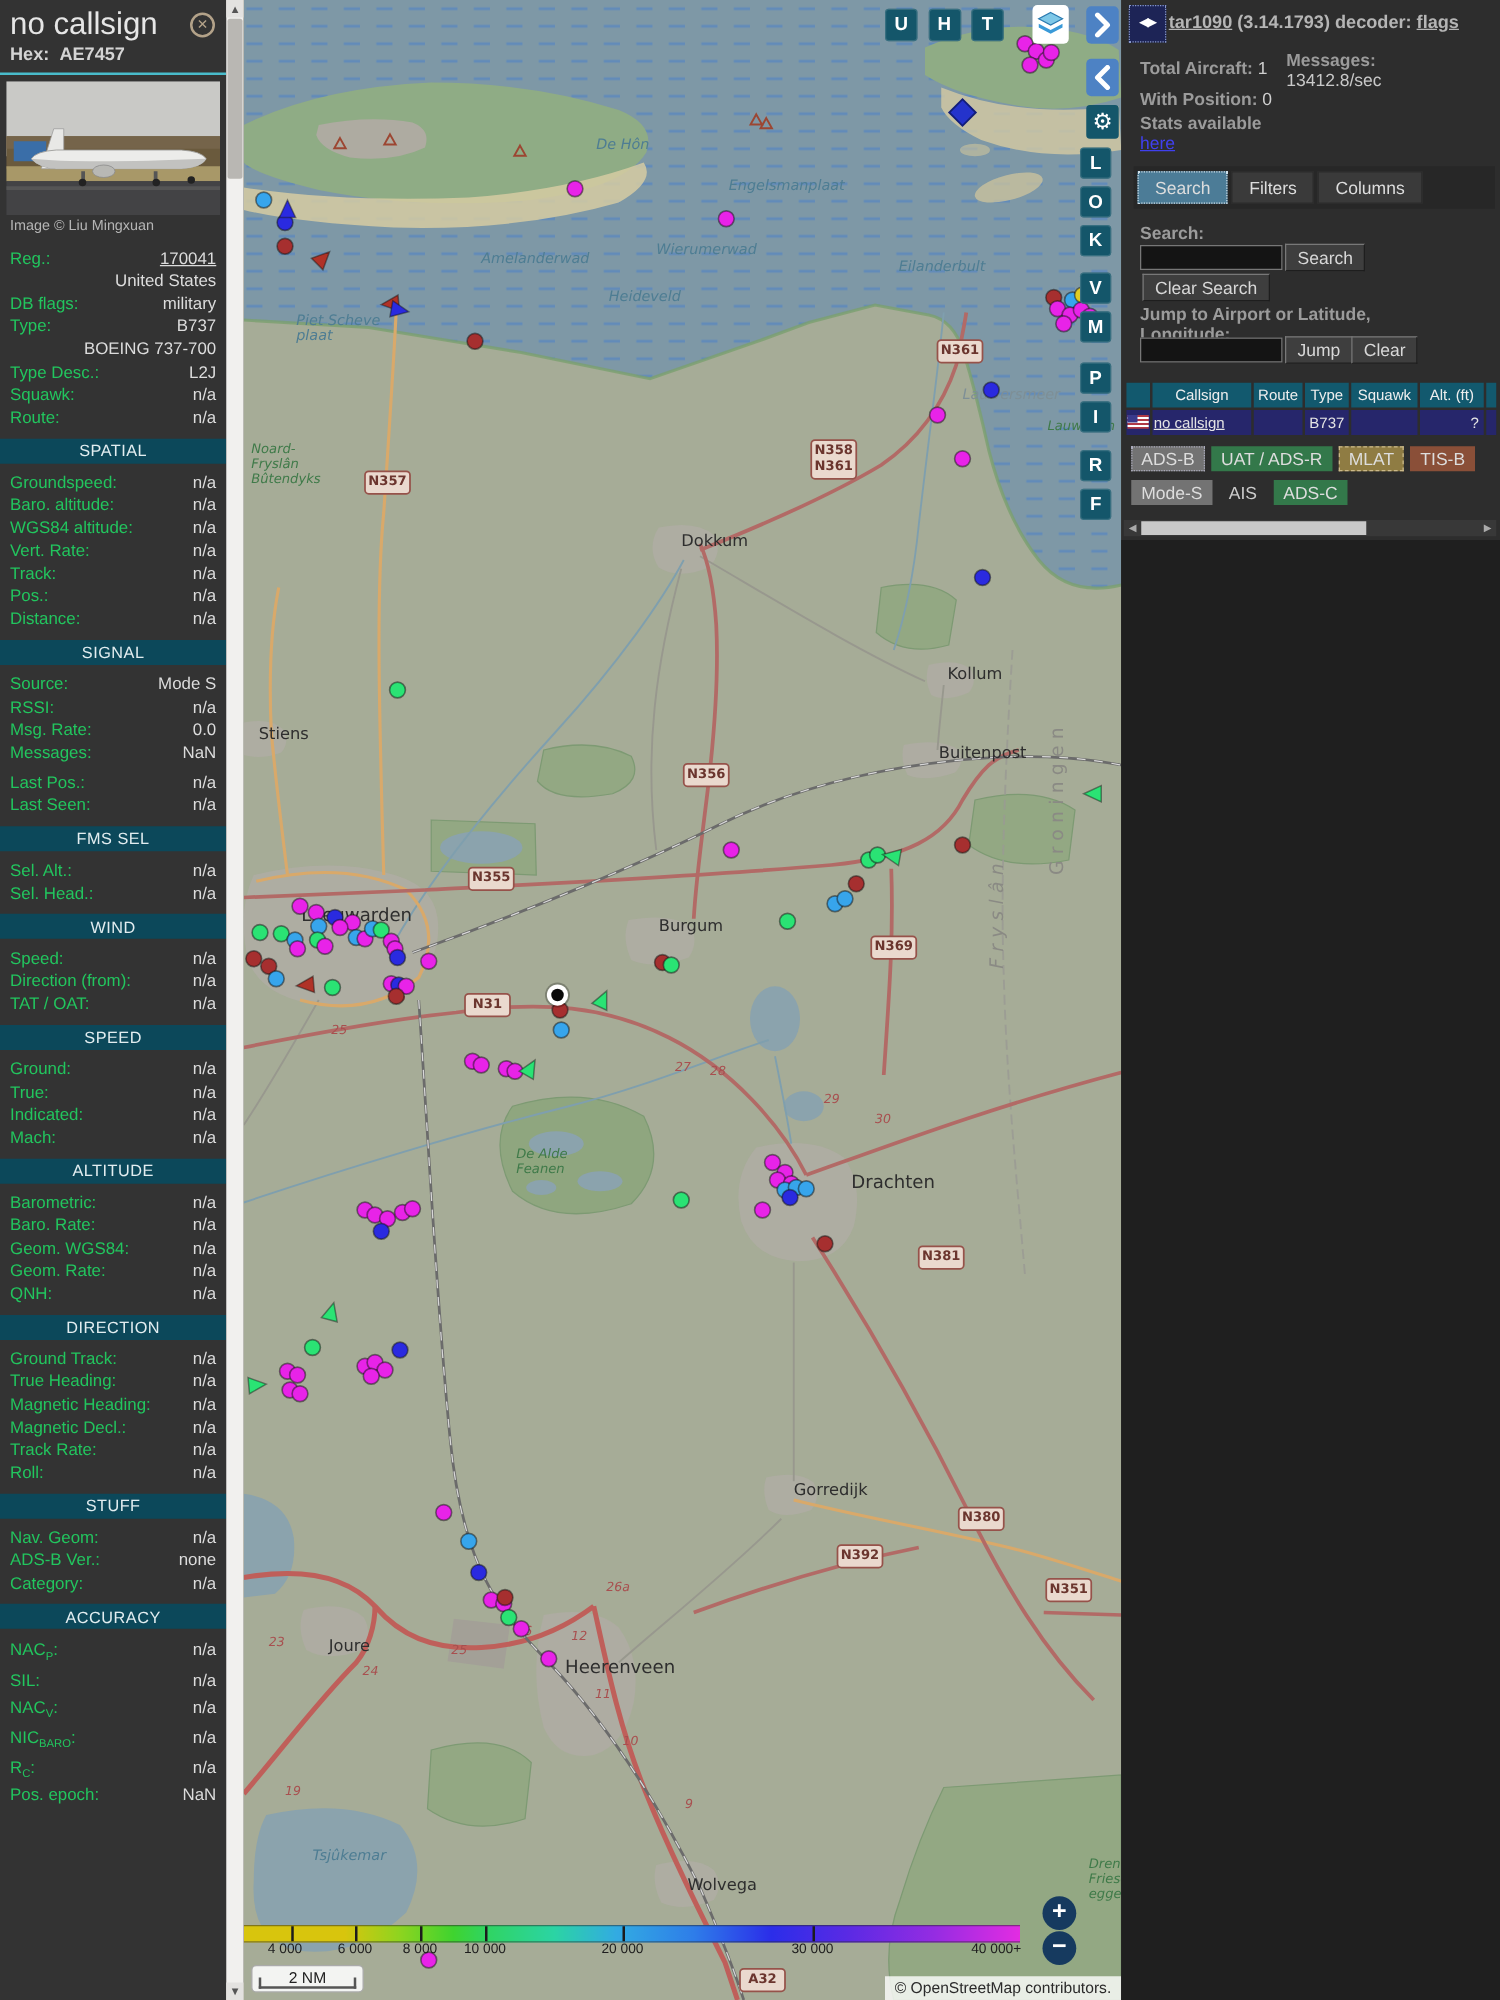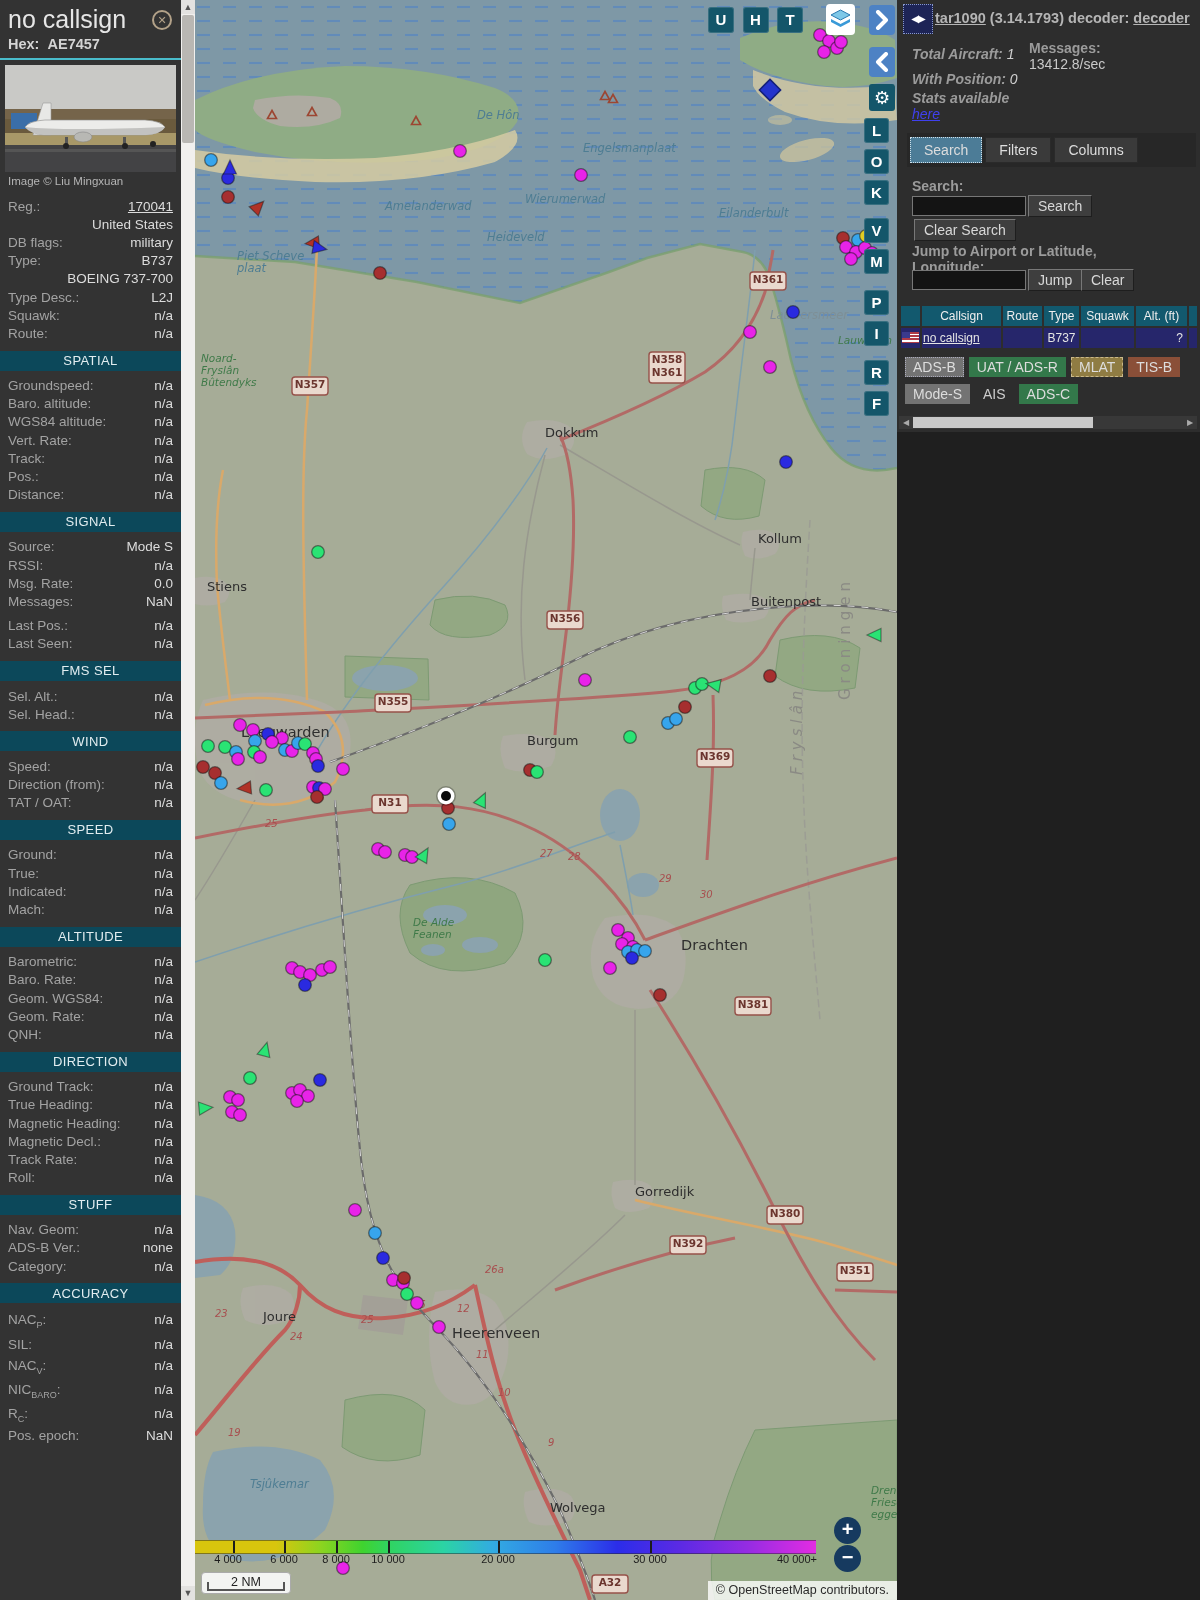--- a/index.html
+++ b/index.html
@@ -8,21 +8,21 @@
 
   
   #sidebar{position:absolute;left:0;top:0;width:181px;height:1600px;background:#333;color:#c9c9c9;font-size:13.5px;overflow:hidden;}
   .sb-title{font-size:25px;color:#e6e6e6;padding:5px 8px 0;}
   .sb-close{position:absolute;top:10px;right:9px;width:16px;height:16px;border:2px solid #b3a289;border-radius:50%;color:#b3a289;font-size:11px;line-height:16px;text-align:center;cursor:pointer;}
   .sb-hex{font-weight:bold;color:#d4d4d4;padding:2px 8px 6px;font-size:14.5px;}
   .sb-rule{height:2px;background:#49bccb;}
   .sb-photo{margin:5px 5px 0;width:171px;height:107px;}
   .sb-credit{color:#b5b5b5;font-size:11.5px;padding:3px 8px 10px;}
   .row{display:flex;justify-content:space-between;padding:1.6px 8px;}
-  .row .lbl{color:#a3a3a3;white-space:nowrap;}
+  .row .lbl{color:#22c55e;white-space:nowrap;}
   .row .val{color:#dcdcdc;text-align:right;white-space:nowrap;}
   .row.gap{margin-top:6px;}
   .row.tall{padding:3.2px 8px;}
   .u{text-decoration:underline;}
   sub{font-size:9px;}
   .sec-h{background:#0c485a;color:#e2edf0;text-align:center;font-size:13px;padding:2.5px 0;margin:8px 0 6px;letter-spacing:.4px;}
   .sb-note{color:#b9b9b9;text-align:center;padding:20px 10px 8px;line-height:1.45;}
   
   #sb-scroll{position:absolute;left:181px;top:0;width:14px;height:1600px;background:#f1f0ee;}
   #sb-scroll .arr{position:absolute;left:0;width:14px;height:14px;background:#e3e2e0;color:#555;font-size:9px;line-height:14px;text-align:center;}
@@ -49,21 +49,21 @@
   #scalebar i{position:absolute;left:5px;right:5px;bottom:2px;height:7px;border:2px solid #555;border-top:none;font-style:normal;}
   .zoombtn{position:absolute;left:639px;width:27px;height:27px;border-radius:50%;background:#163a5f;color:#fff;font-size:20px;font-weight:bold;text-align:center;line-height:25px;cursor:pointer;}
   #attrib{position:absolute;right:0;top:1581px;height:32px;line-height:19px;background:rgba(255,255,255,.8);color:#2b2b2b;font-size:12.5px;padding:0 8px;margin-left:15px;}
 
   
   #panel{position:absolute;left:897px;top:0;width:303px;height:1600px;background:#2d2d2d;color:#c9c9c9;}
   #panel-fill{position:absolute;left:0;top:432px;right:0;bottom:0;background:#1f1f1f;}
   #p-toggle{position:absolute;left:6px;top:4px;width:28px;height:28px;background:#1d2456;border:1px dotted #8899cc;color:#fff;font-size:10px;text-align:center;line-height:27px;letter-spacing:-1px;cursor:pointer;}
   #p-title{position:absolute;left:38px;top:10px;font-weight:bold;font-size:14.5px;color:#b5b5b5;white-space:nowrap;}
   #p-title .u{cursor:pointer;}
-  .p-stats{position:absolute;left:15px;top:46px;width:280px;font-size:14px;font-style:italic;}
+  .p-stats{position:absolute;left:15px;top:46px;width:280px;font-size:14px;}
   .p-stats b{color:#9b9b9b;}
   .p-stats .v{color:#cfcfcf;}
   #p-msgs{position:absolute;left:132px;top:40px;font-size:14px;}
   .p-link{color:#4040ee;text-decoration:underline;cursor:pointer;}
   #p-tabs{position:absolute;left:10px;top:133px;width:283px;background:#272727;padding:4px 3px;}
   .tab{display:inline-block;background:#3a3a3a;color:#ddd;padding:4px 13px;font-size:14px;margin-right:3px;border:1px solid #2a2a2a;cursor:pointer;}
   .tab.active{background:#4c7c97;border:1px dotted #cfe0ea;}
   .p-lbl{position:absolute;left:15px;font-weight:bold;color:#9b9b9b;font-size:14px;}
   .p-input{position:absolute;left:15px;width:106px;height:16px;background:#141414;border:1px solid #777;color:#ddd;font-size:12px;padding:1px 3px;}
   .p-btn{position:absolute;background:#3e3e3e;border:1px solid;border-color:#787878 #1e1e1e #1e1e1e #787878;color:#d8d8d8;font-size:14px;padding:2px 9px;cursor:pointer;}
@@ -733,21 +733,21 @@
     <div id="scalebar"><span>2 NM</span><i></i></div>
     <div class="zoombtn" style="top:1517px">+</div>
     <div class="zoombtn" style="top:1545px">−</div>
     <div id="attrib">© OpenStreetMap contributors.</div>
   </main>
 
   <section id="panel">
     <div id="panel-fill"></div>
     <div id="p-toggle">◀▶</div>
     <div id="p-title">
-      <span class="u">tar1090</span><span> (3.14.1793) decoder: </span><span class="u">decoder</span>
+      <span class="u">tar1090</span><span> (3.14.1793) decoder: </span><span class="u">flags</span>
     </div>
     <div class="p-stats">
       <div style="margin-bottom:9px;"><b>Total Aircraft:</b> <span class="v">1</span></div>
       <div style="margin-bottom:3px;"><b>With Position:</b> <span class="v">0</span></div>
       <div><b>Stats available</b></div>
       <div><span class="p-link">here</span></div>
     </div>
     <div id="p-msgs">
       <b style="color:#9b9b9b">Messages:</b><br>
       <span class="v">13412.8/sec</span>

